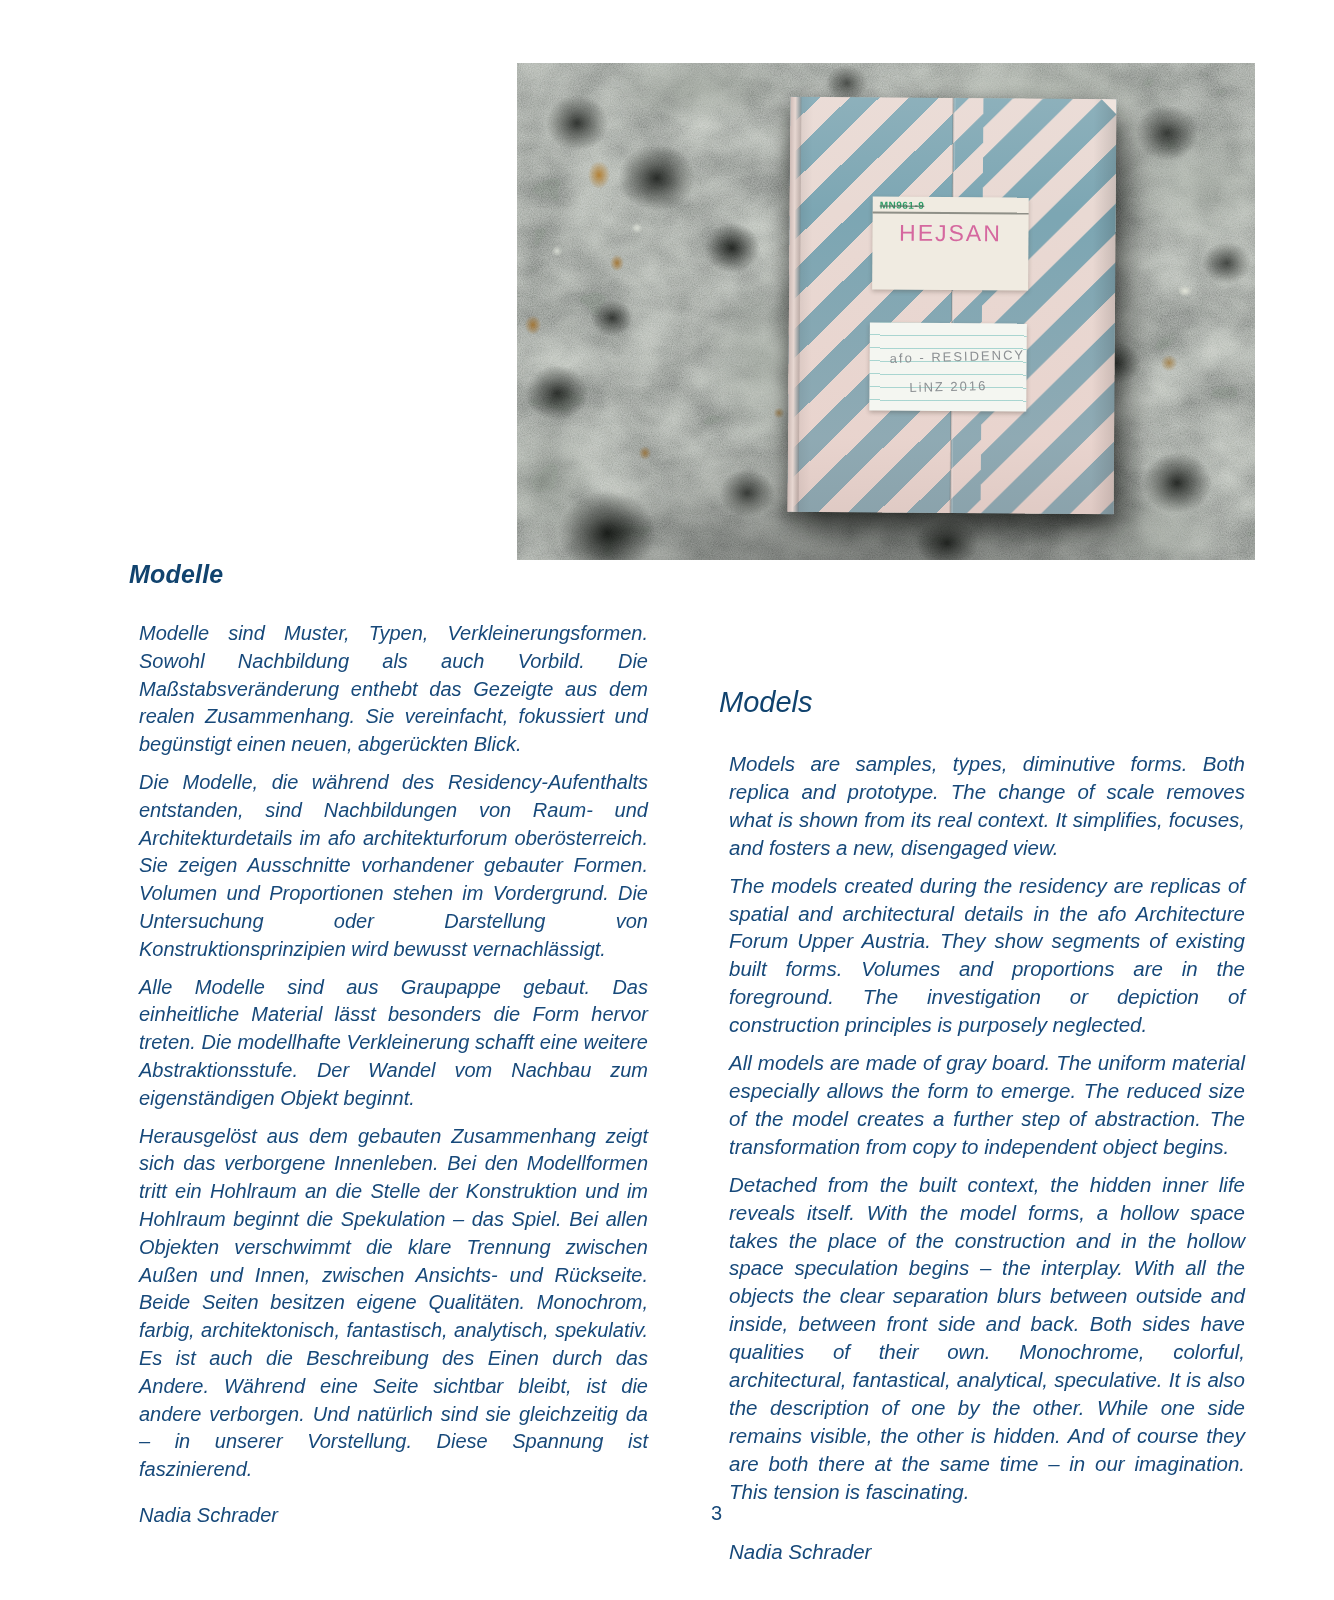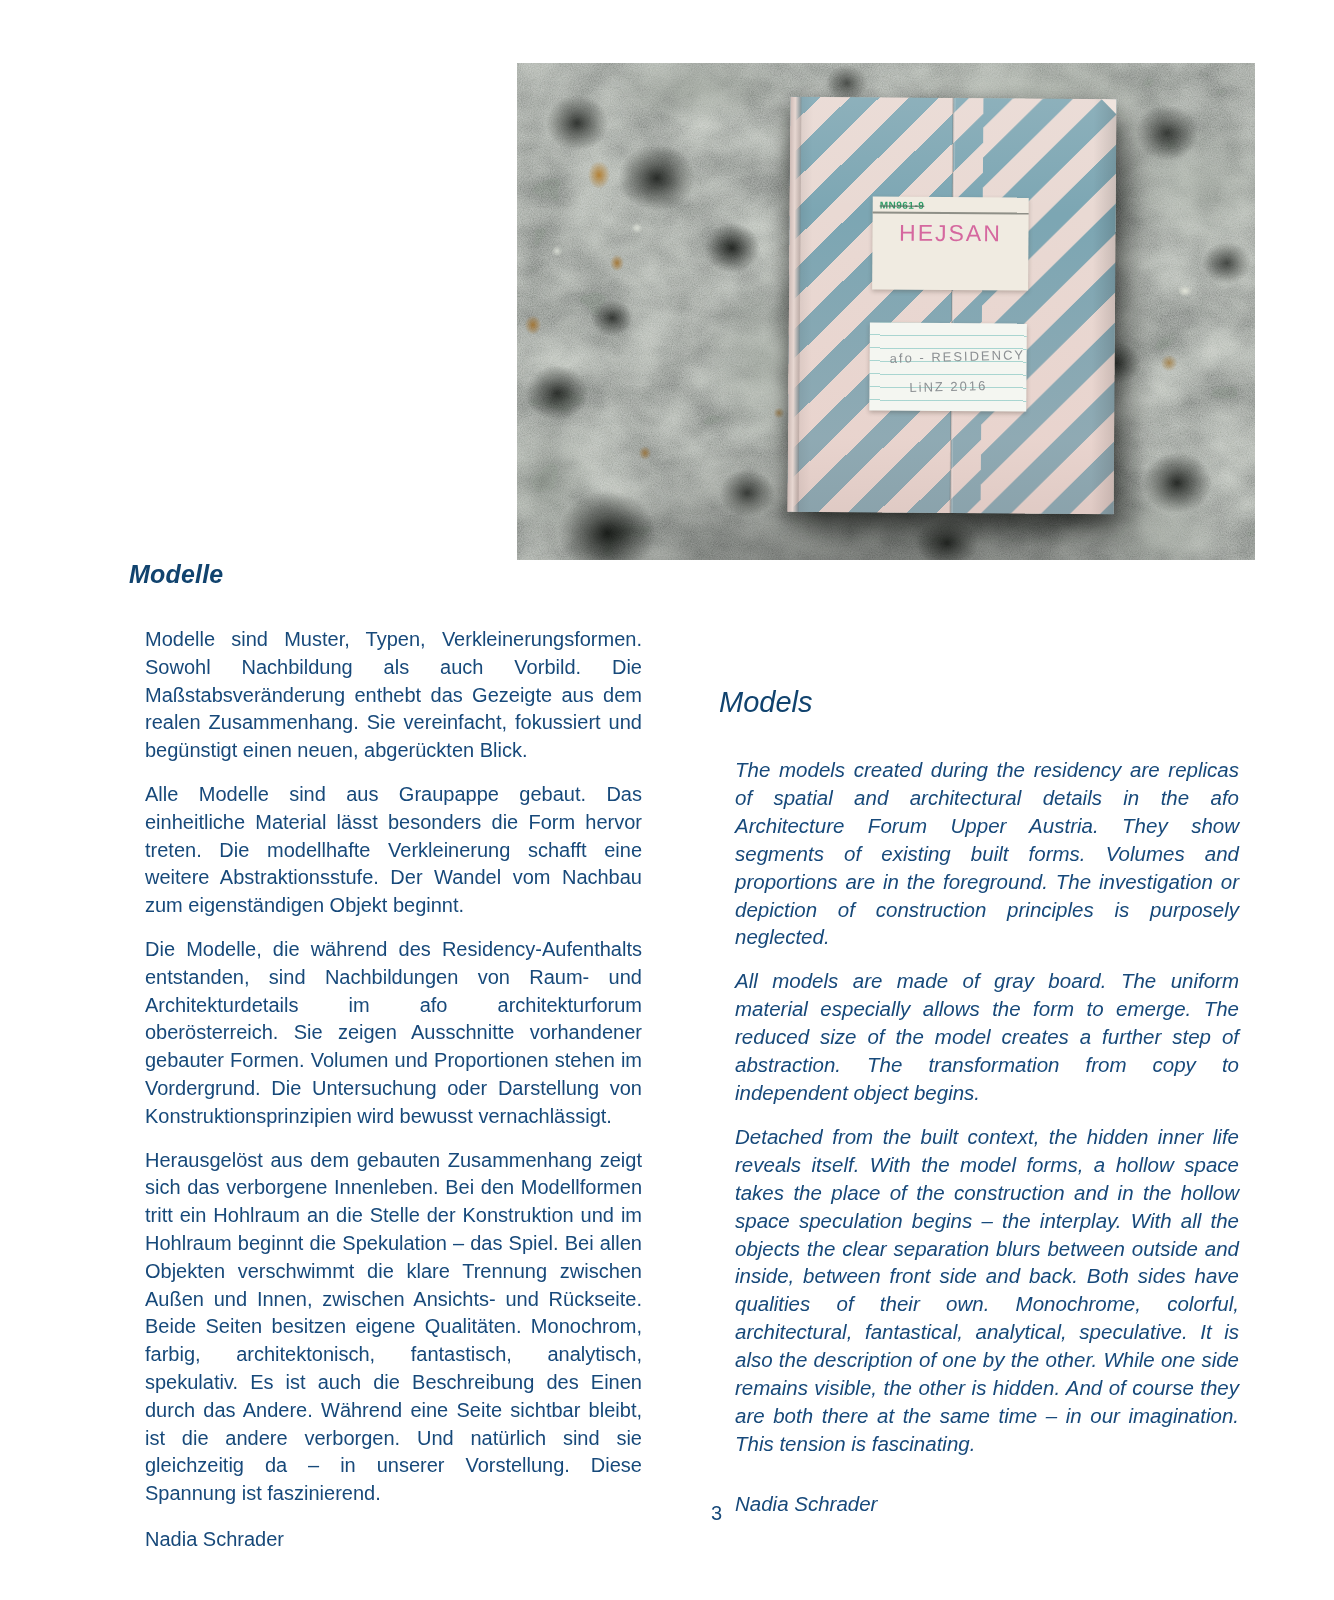--- a/index.html
+++ b/index.html
@@ -121,21 +121,21 @@
     font-size:20px; line-height:27.8px; color:#17497a; text-align:justify;
   }
   .h-en {
     position:absolute; left:719px; top:686px; margin:0;
     font-size:29px; font-weight:400; font-style:italic; color:#11436e;
   }
   .col-en {
     position:absolute; left:719px; top:740px; width:536px;
     font-size:20.5px; line-height:27.9px; font-style:italic; color:#17497a; text-align:justify;
   }
-  .col-de p, .col-en p { margin:16px; }
+  .col-de p, .col-en p { margin:10px;font-style:italic; }
   .col-de .byline { margin-top:18px; }
   .col-en .byline { margin-top:32px; }
   .pagenum {
     position:absolute; left:711px; top:1502px;
     font-size:20px; color:#17497a;
   }
 </style>
 </head>
 <body>
 
@@ -184,28 +184,29 @@
       <div class="label-card">
         <div class="card-line l1">afo - RESIDENCY</div>
         <div class="card-line l2">LiNZ 2016</div>
       </div>
     </div>
   </div>
 
   <h1 class="h-de">Modelle</h1>
   <div class="col-de">
     <p>Modelle sind Muster, Typen, Verkleinerungsformen. Sowohl Nachbildung als auch Vorbild. Die Maßstabsveränderung enthebt das Gezeigte aus dem realen Zusammenhang. Sie vereinfacht, fokussiert und begünstigt einen neuen, abgerückten Blick.</p>
+    <p>Die Modelle, die während des Residency-Aufenthalts entstanden, sind Nachbildungen von Raum- und Architekturdetails im afo architekturforum oberösterreich. Sie zeigen Ausschnitte vorhandener gebauter Formen. Volumen und Proportionen stehen im Vordergrund. Die Untersuchung oder Darstellung von Konstruktionsprinzipien wird bewusst vernachlässigt.</p>
     <p>Alle Modelle sind aus Graupappe gebaut. Das einheitliche Material lässt besonders die Form hervor treten. Die modellhafte Verkleinerung schafft eine weitere Abstraktionsstufe. Der Wandel vom Nachbau zum eigenständigen Objekt beginnt.</p>
-    <p>Die Modelle, die während des Residency-Aufenthalts entstanden, sind Nachbildungen von Raum- und Architekturdetails im afo architekturforum oberösterreich. Sie zeigen Ausschnitte vorhandener gebauter Formen. Volumen und Proportionen stehen im Vordergrund. Die Untersuchung oder Darstellung von Konstruktionsprinzipien wird bewusst vernachlässigt.</p>
     <p>Herausgelöst aus dem gebauten Zusammenhang zeigt sich das verborgene Innenleben. Bei den Modellformen tritt ein Hohlraum an die Stelle der Konstruktion und im Hohlraum beginnt die Spekulation – das Spiel. Bei allen Objekten verschwimmt die klare Trennung zwischen Außen und Innen, zwischen Ansichts- und Rückseite. Beide Seiten besitzen eigene Qualitäten. Monochrom, farbig, architektonisch, fantastisch, analytisch, spekulativ. Es ist auch die Beschreibung des Einen durch das Andere. Während eine Seite sichtbar bleibt, ist die andere verborgen. Und natürlich sind sie gleichzeitig da – in unserer Vorstellung. Diese Spannung ist faszinierend.</p>
     <p class="byline">Nadia Schrader</p>
   </div>
 
   <h2 class="h-en">Models</h2>
   <div class="col-en">
+    <p>Models are samples, types, diminutive forms. Both replica and prototype. The change of scale removes what is shown from its real context. It simplifies, focuses, and fosters a new, disengaged view.</p>
     <p>The models created during the residency are replicas of spatial and architectural details in the afo Architecture Forum Upper Austria. They show segments of existing built forms. Volumes and proportions are in the foreground. The investigation or depiction of construction principles is purposely neglected.</p>
     <p>All models are made of gray board. The uniform material especially allows the form to emerge. The reduced size of the model creates a further step of abstraction. The transformation from copy to independent object begins.</p>
     <p>Detached from the built context, the hidden inner life reveals itself. With the model forms, a hollow space takes the place of the construction and in the hollow space speculation begins – the interplay. With all the objects the clear separation blurs between outside and inside, between front side and back. Both sides have qualities of their own. Monochrome, colorful, architectural, fantastical, analytical, speculative. It is also the description of one by the other. While one side remains visible, the other is hidden. And of course they are both there at the same time – in our imagination. This tension is fascinating.</p>
     <p class="byline">Nadia Schrader</p>
   </div>
 
   <div class="pagenum">3</div>
 </div>
 
 </body></html>

